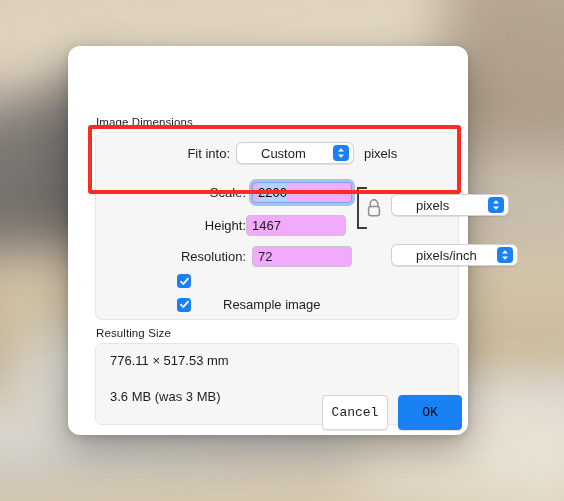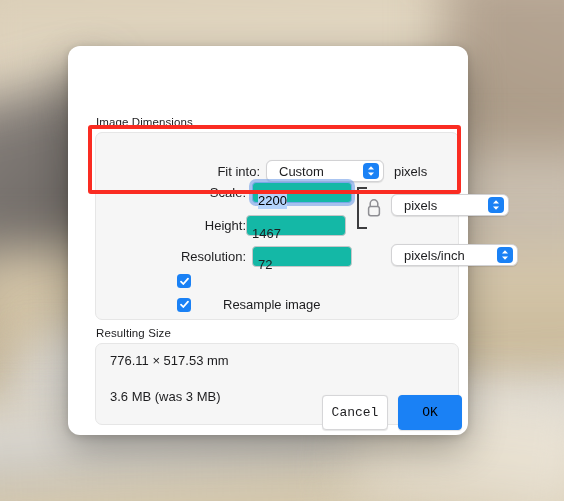--- a/index.html
+++ b/index.html
@@ -118,26 +118,26 @@
     font-size: 13px;
     color: #1d1d1f;
     text-align: right;
     white-space: nowrap;
   }
 
   
   .text-field {
     box-sizing: border-box;
     height: 21px;
-    background: #14b8a6;
+    background: #f0abfc;
     border: 1px solid #c6c6c8;
     border-radius: 4px;
     font-size: 13px;
     color: #1d1d1f;
-    padding: 8px 5px;
+    padding: 0 5px;
     line-height: 19px;
     outline: none;
     font-family: "Liberation Sans", sans-serif;
   }
   .text-field.focused {
     border: 1px solid #7aa7e8;
     box-shadow: 0 0 0 3px rgba(100,150,230,0.55);
   }
   .sel-text {
     background: #b4d3fb;
@@ -149,21 +149,21 @@
   .popup-button {
     box-sizing: border-box;
     height: 22px;
     background: #ffffff;
     border: 1px solid #d2d2d4;
     border-radius: 6px;
     box-shadow: 0 0.5px 1px rgba(0,0,0,0.10);
     display: flex;
     align-items: center;
     position: relative;
-    padding-left: 12px;
+    padding-left: 24px;
     font-size: 13px;
     color: #1d1d1f;
   }
   .popup-chevrons {
     position: absolute;
     right: 4px;
     top: 50%;
     transform: translateY(-50%);
     width: 16px;
     height: 16px;
@@ -297,21 +297,21 @@
   <div class="blob bk-laptop-body"></div>
   <div class="blob bk-paper-right"></div>
 </div>
 
 <div id="resize-dialog">
   <div class="dialog-inner">
 
     <div class="group-title" id="image-dimensions-title">Image Dimensions</div>
     <div class="group-box" id="image-dimensions-box"></div>
 
-    <div class="row" style="left:132px; top:96px;margin-top:18px;">
+    <div class="row" style="left:102px; top:96px;">
       <span class="field-label" style="width:60px;">Fit into:</span>
       <div class="popup-button" style="width:118px; margin-left:6px;">
         <span>Custom</span>
         <span class="popup-chevrons">
           <svg width="10" height="12" viewBox="0 0 10 12">
             <path d="M5 1.3 L8 4.6 L2 4.6 Z" fill="#fff"></path>
             <path d="M5 10.7 L8 7.4 L2 7.4 Z" fill="#fff"></path>
           </svg>
         </span>
       </div>

